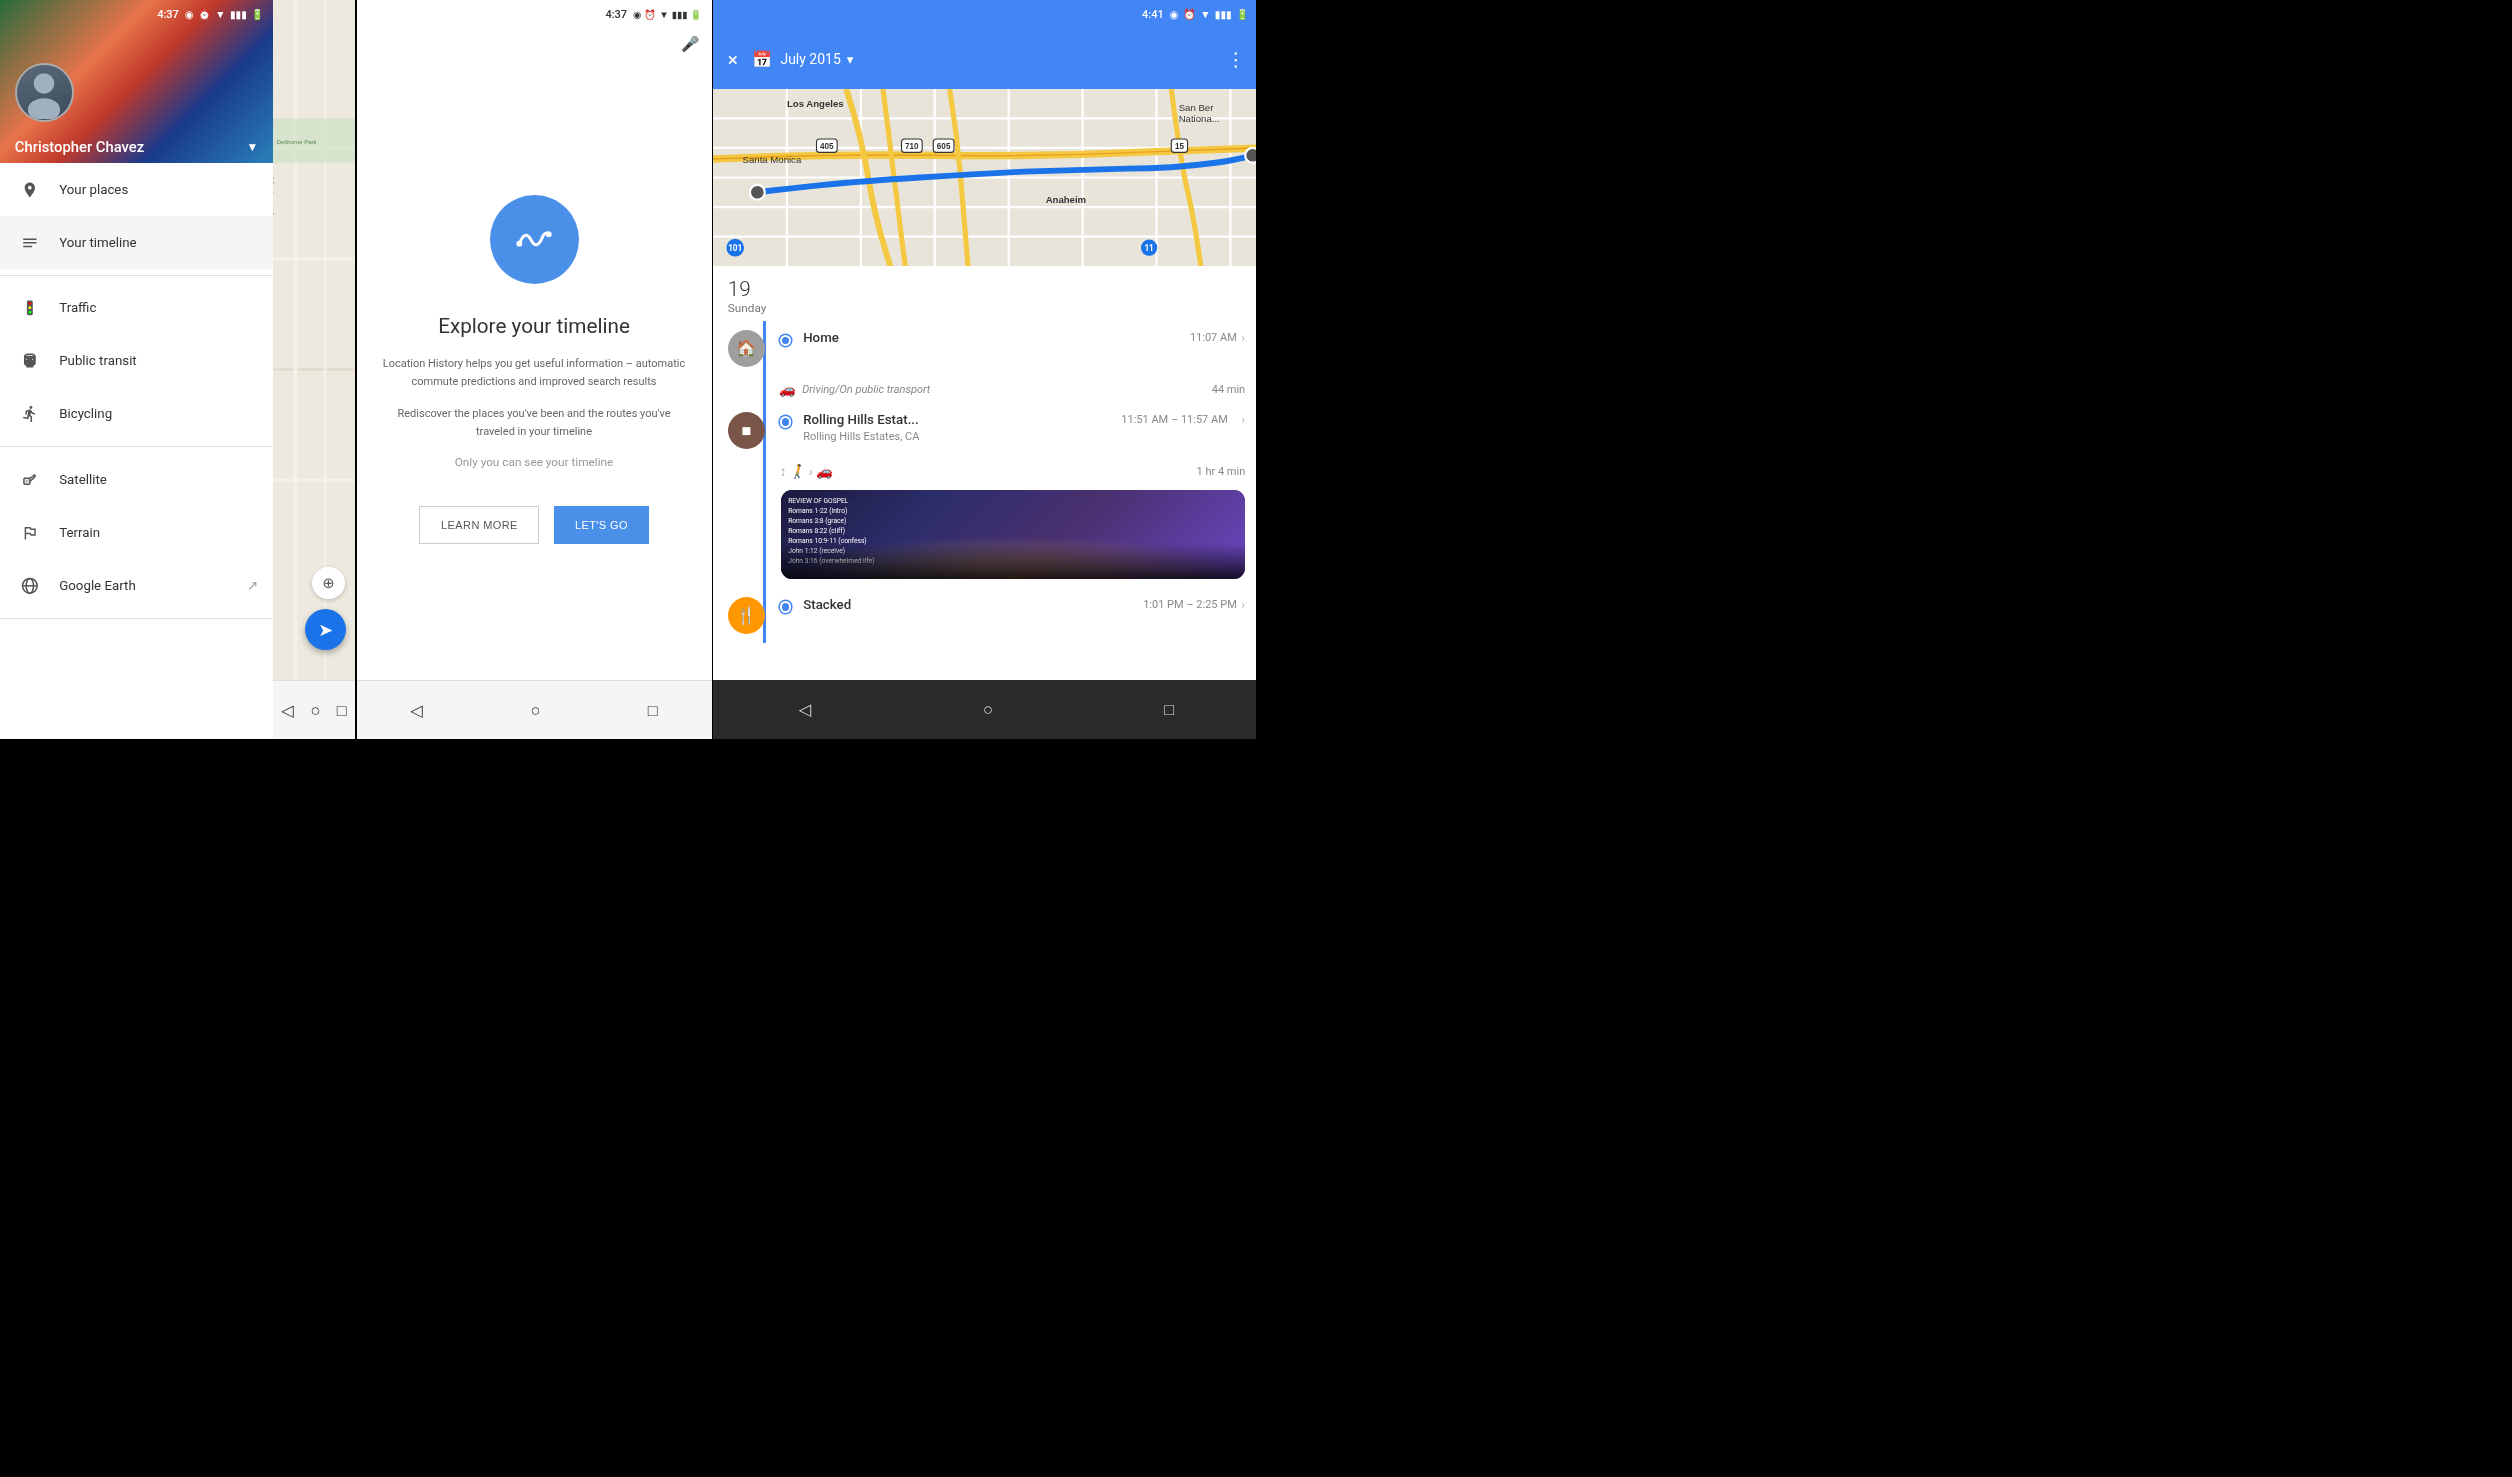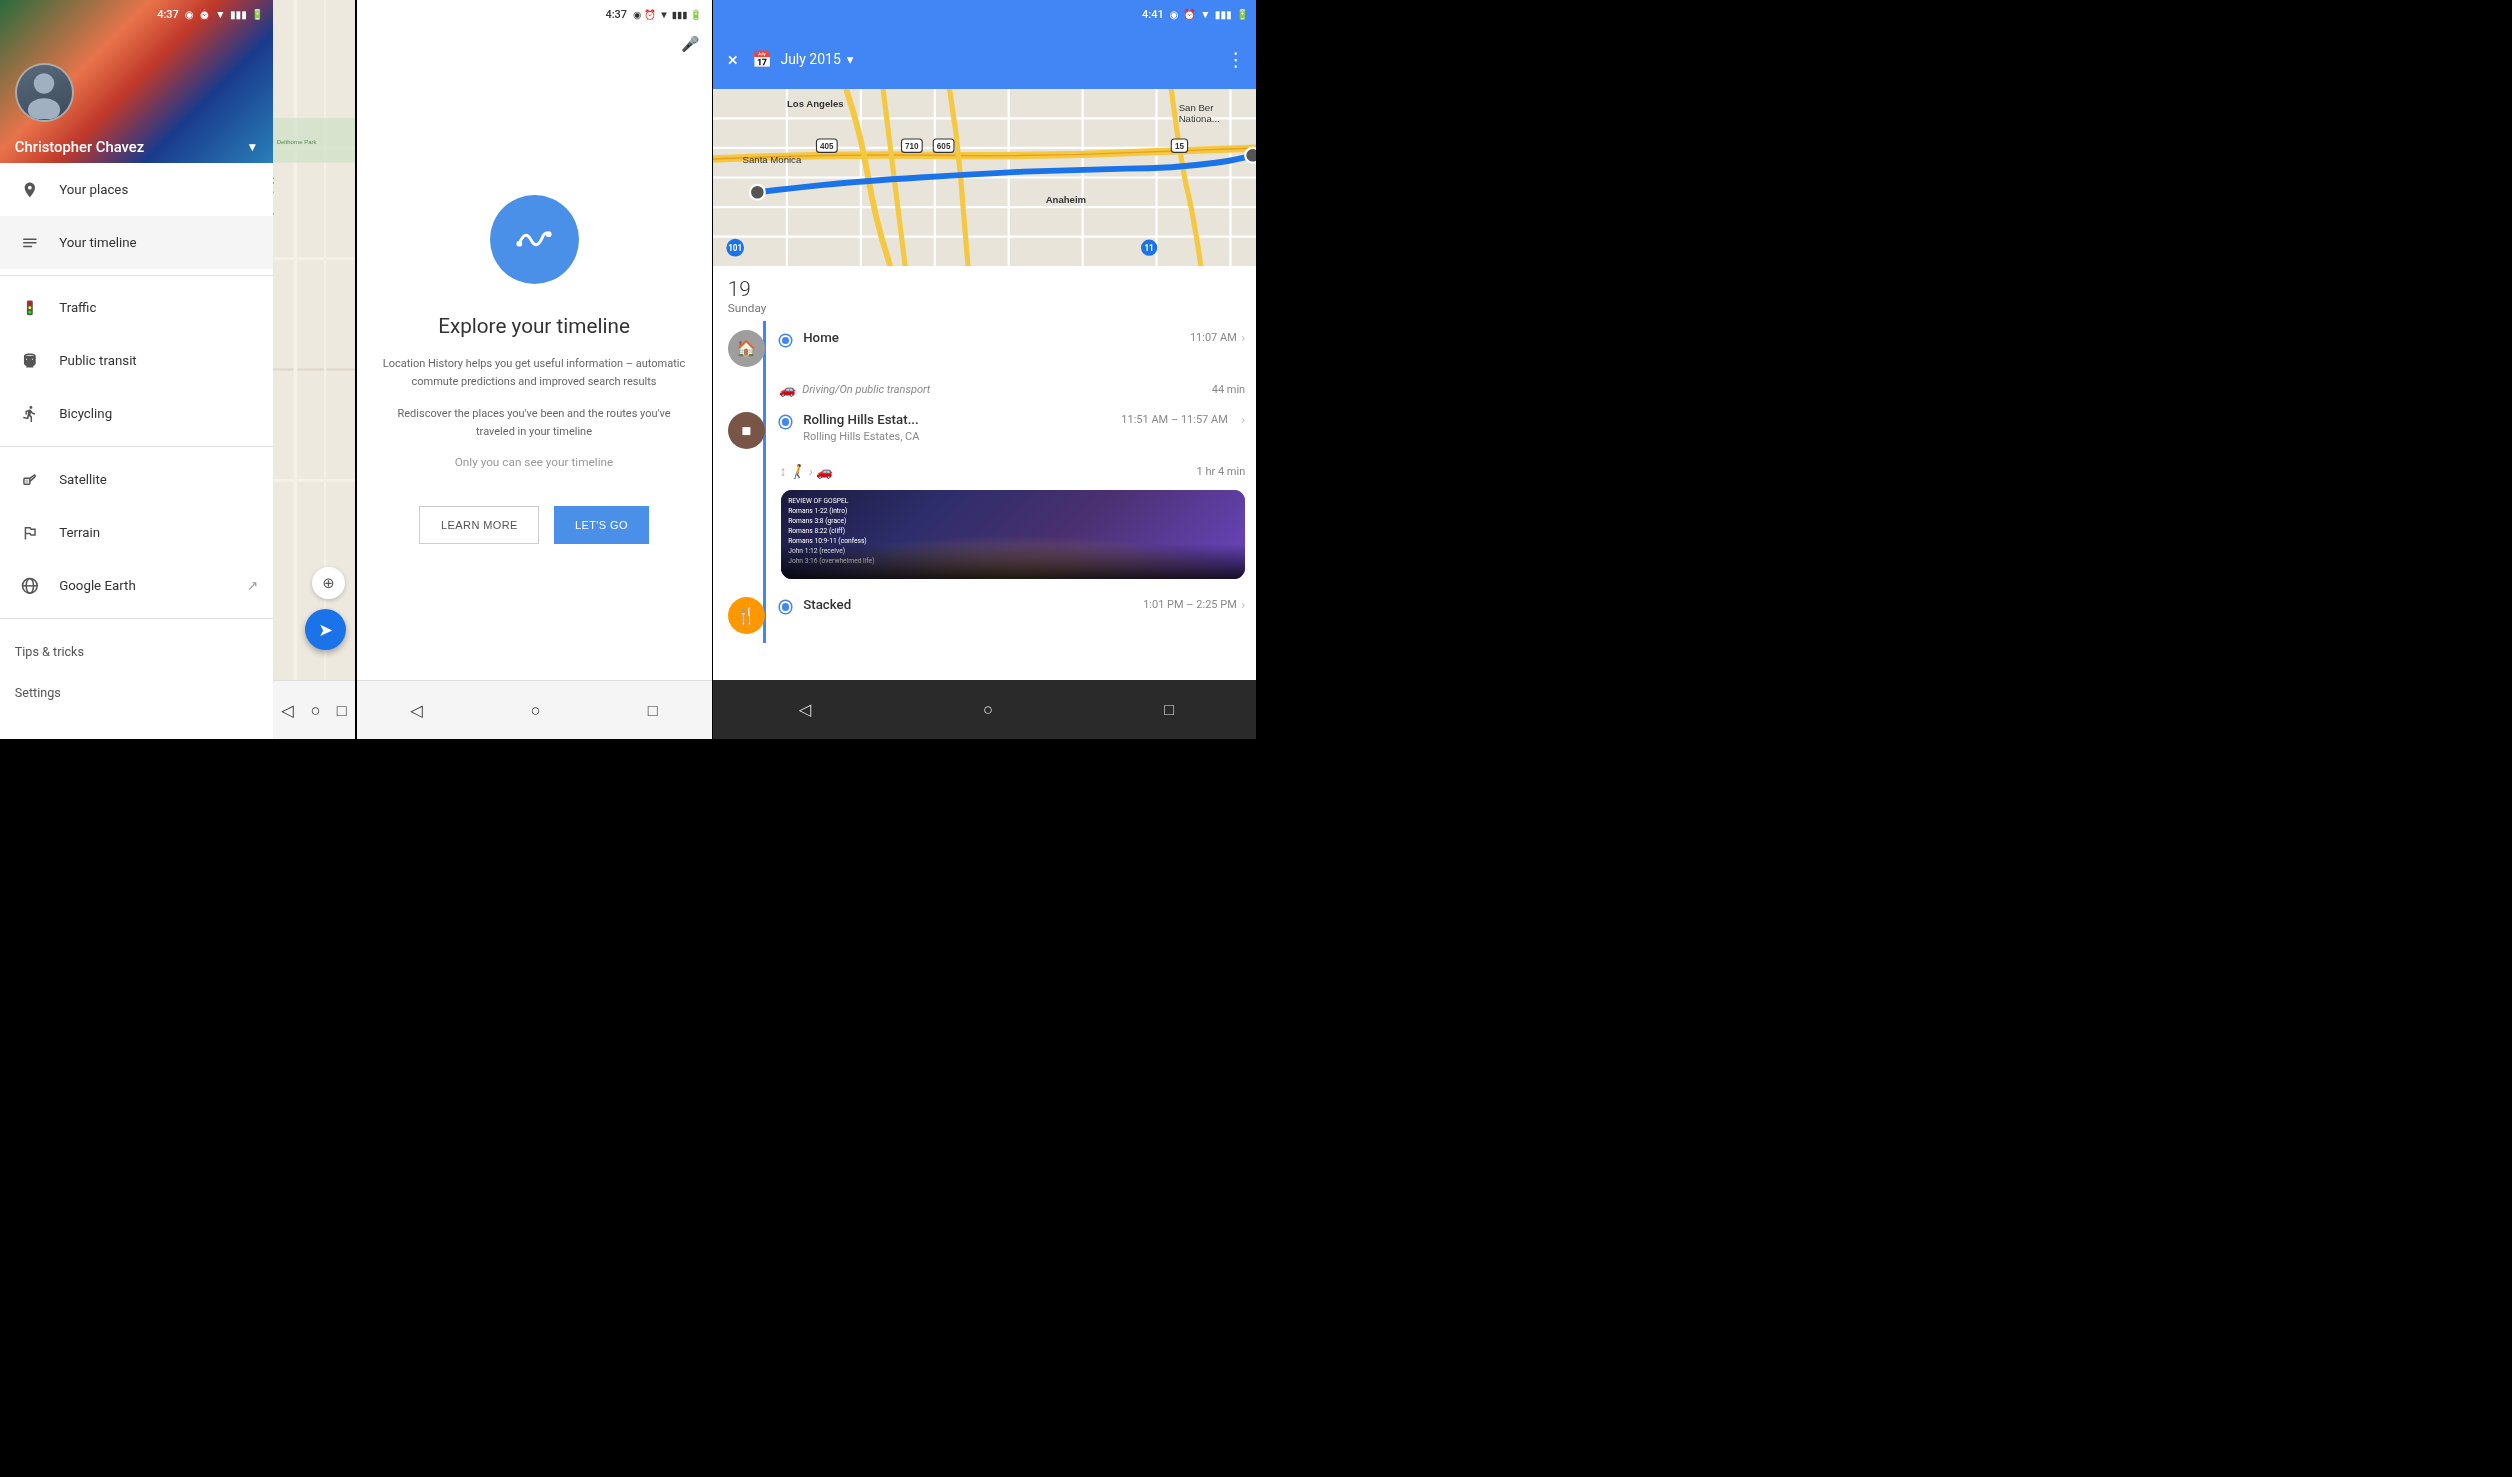--- a/index.html
+++ b/index.html
@@ -786,24 +786,20 @@
               <ellipse cx="12" cy="12" rx="5" ry="10" fill="none" stroke="#555" stroke-width="2"></ellipse>
               <line x1="2" y1="12" x2="22" y2="12" stroke="#555" stroke-width="2"></line>
             </svg>
         </div>
         <span class="nav-label">Google Earth</span>
         <span class="nav-external">↗</span>
       </div>
 
       <div class="nav-divider"></div>
 
-      <div class="nav-bottom">
-        <div class="nav-bottom-item">Tips &amp; tricks</div>
-        <div class="nav-bottom-item">Settings</div>
-      </div>
     </div>
   </div>
 
   <div class="map-peek">
     <div class="map-bg">
       <svg width="100%" height="100%" viewBox="0 0 110 1000" preserveAspectRatio="none">
         <rect width="110" height="1000" fill="#ede9df"></rect>
 
         <line x1="0" y1="200" x2="110" y2="200" stroke="#f5f0e8" stroke-width="6"></line>
         <line x1="0" y1="350" x2="110" y2="350" stroke="#f5f0e8" stroke-width="4"></line>

